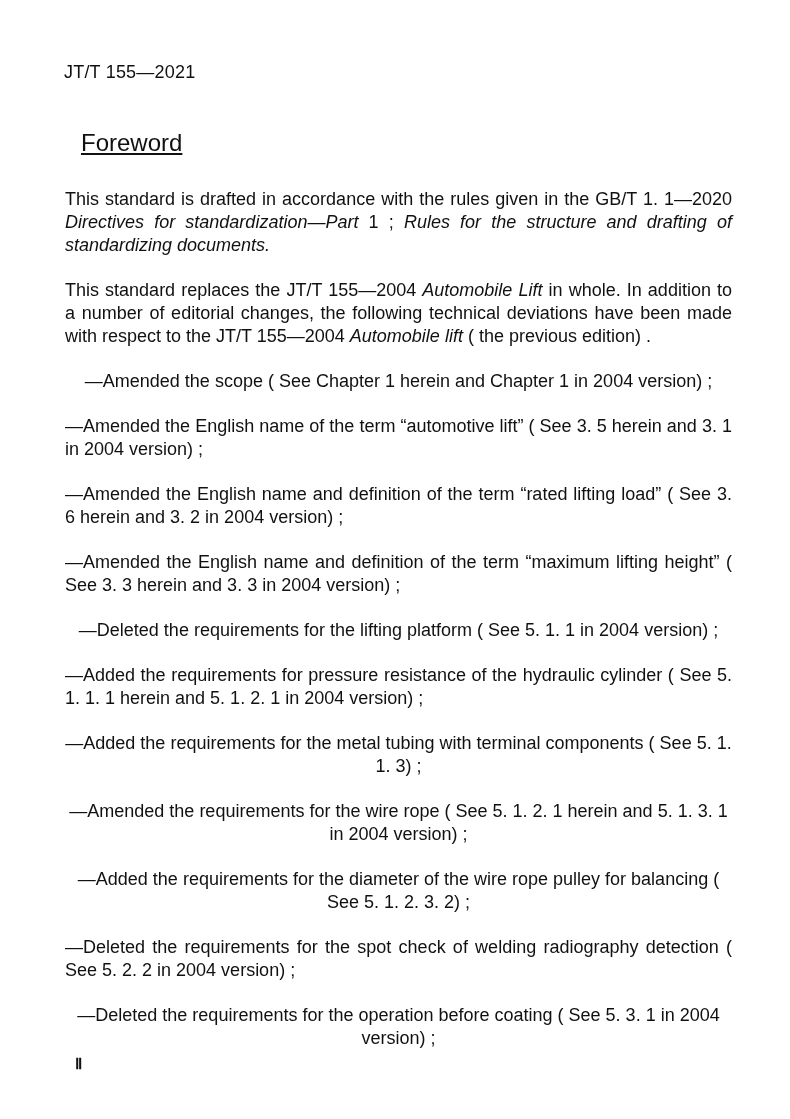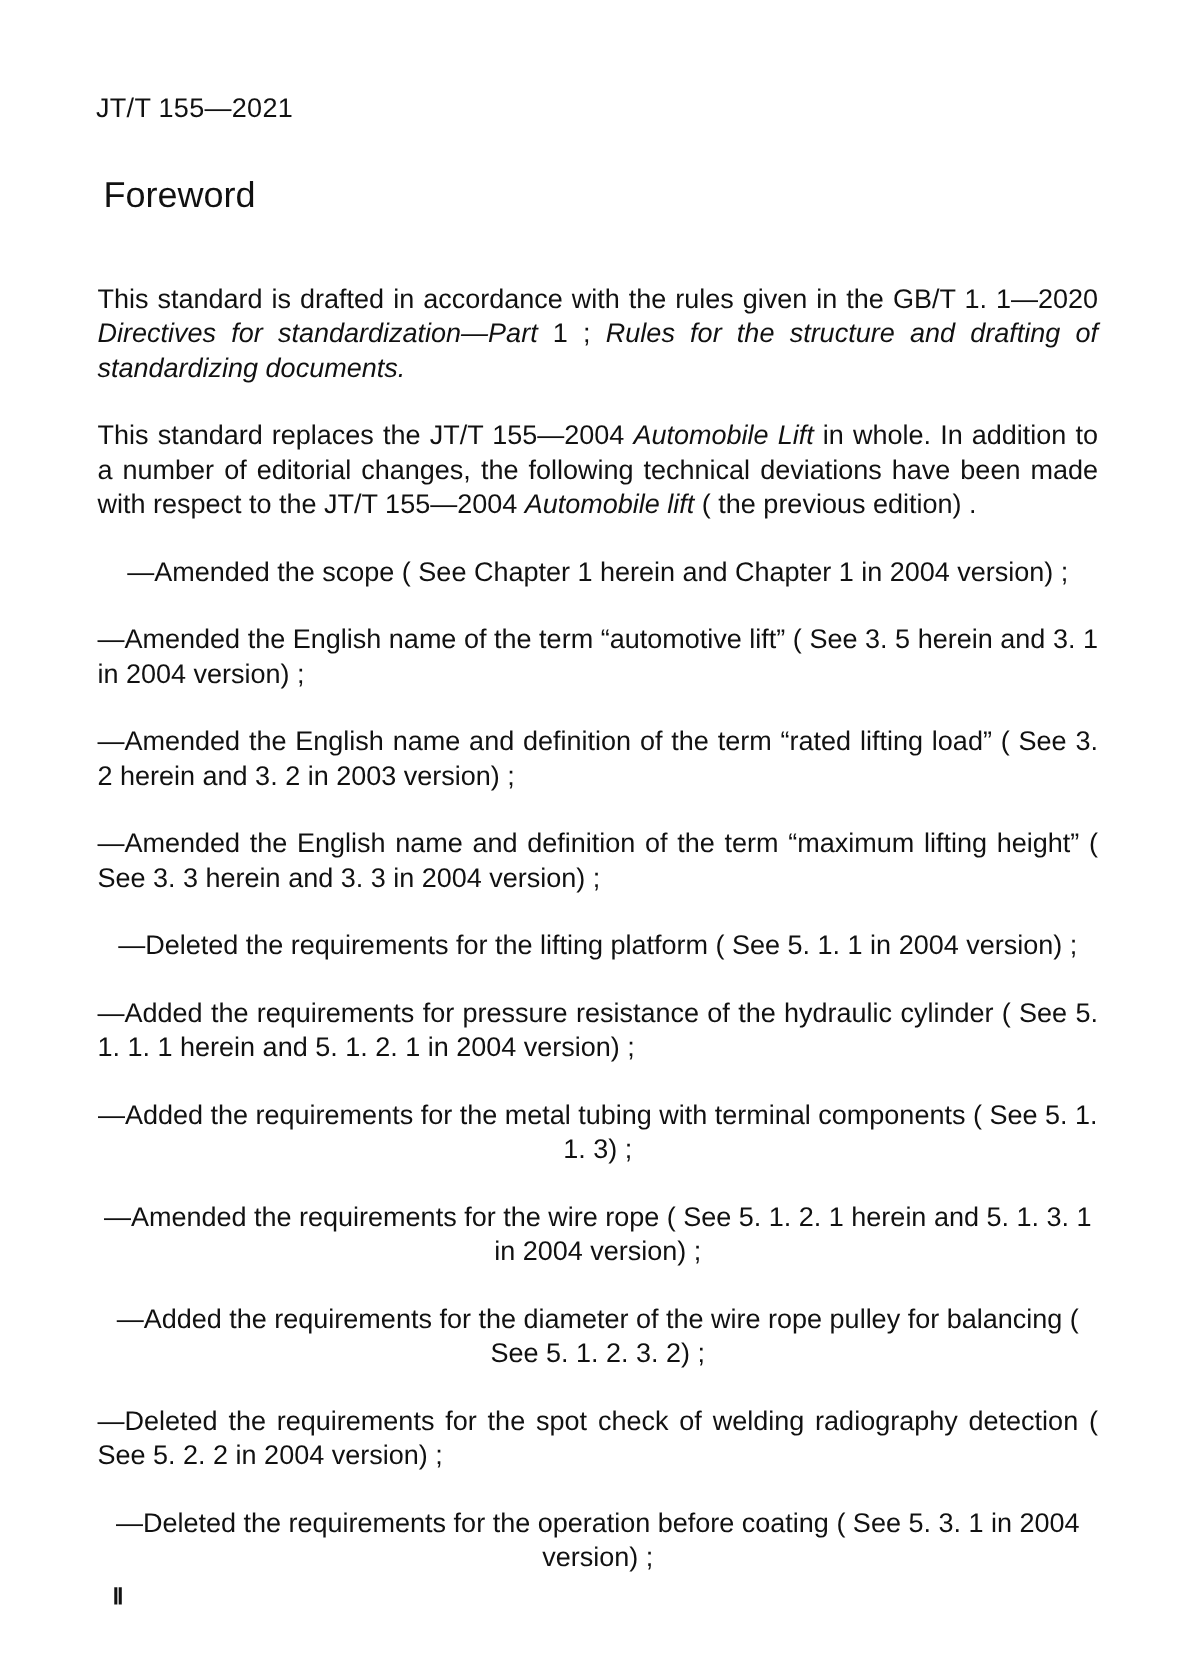--- a/index.html
+++ b/index.html
@@ -22,21 +22,22 @@
       font-size: 18px;
       letter-spacing: 0.2px;
       margin-top: 20px;
     }
     .page-title {
       position: absolute;
       left: 65px;
       top: 113px;
       font-size: 24px;
       font-weight: normal;
-      margin: 4px;
+      margin: 16px;
+      text-decoration: underline;
     }
     .content {
       position: absolute;
       left: 65px;
       top: 188px;
       width: 667px;
       font-size: 18px;
       line-height: 23px;
     }
     .para {
@@ -72,21 +73,21 @@
     <p class="para">
       <span>This standard is drafted in accordance with the rules given in the GB/T 1. 1—2020 </span><i>Directives for standardization—Part</i><span> 1 ; </span><i>Rules for the structure and drafting of standardizing documents.</i>
     </p>
 
     <p class="para">
       <span>This standard replaces the JT/T 155—2004 </span><i>Automobile Lift</i><span> in whole.  In addition to a number of editorial changes, the following technical deviations have been made with respect to the JT/T 155—2004 </span><i>Automobile lift</i><span> ( the previous edition) .</span>
     </p>
 
     <p class="para single">—Amended the scope ( See Chapter 1 herein and Chapter 1 in 2004 version) ;</p>
     <p class="para">—Amended the English name of the term  “automotive lift”  ( See 3. 5 herein and 3. 1 in 2004 version) ;</p>
-    <p class="para">—Amended the English name and definition of the term  “rated lifting load”  ( See 3. 2 herein and 3. 2 in 2003 version) ;</p>
+    <p class="para">—Amended the English name and definition of the term  “rated lifting load”  ( See 3. 6 herein and 3. 2 in 2004 version) ;</p>
     <p class="para">—Amended the English name and definition of the term “maximum lifting height”  ( See 3. 3 herein and 3. 3 in 2004 version) ;</p>
     <p class="para single">—Deleted the requirements for the lifting platform ( See 5. 1. 1 in 2004 version) ;</p>
     <p class="para">—Added the requirements for pressure resistance of the hydraulic cylinder ( See 5. 1. 1. 1 herein and 5. 1. 2. 1 in 2004 version) ;</p>
     <p class="para single">—Added the requirements for the metal tubing with terminal components ( See 5. 1. 1. 3) ;</p>
     <p class="para single">—Amended the requirements for the wire rope ( See 5. 1. 2. 1 herein and 5. 1. 3. 1 in 2004 version) ;</p>
     <p class="para single">—Added the requirements for the diameter of the wire rope pulley for balancing   ( See 5. 1. 2. 3. 2) ;</p>
     <p class="para">—Deleted the requirements for the spot check of welding radiography detection ( See 5. 2. 2 in 2004 version) ;</p>
     <p class="para single">—Deleted the requirements for the operation before coating ( See 5. 3. 1 in 2004 version) ;</p>
 
   </div>

